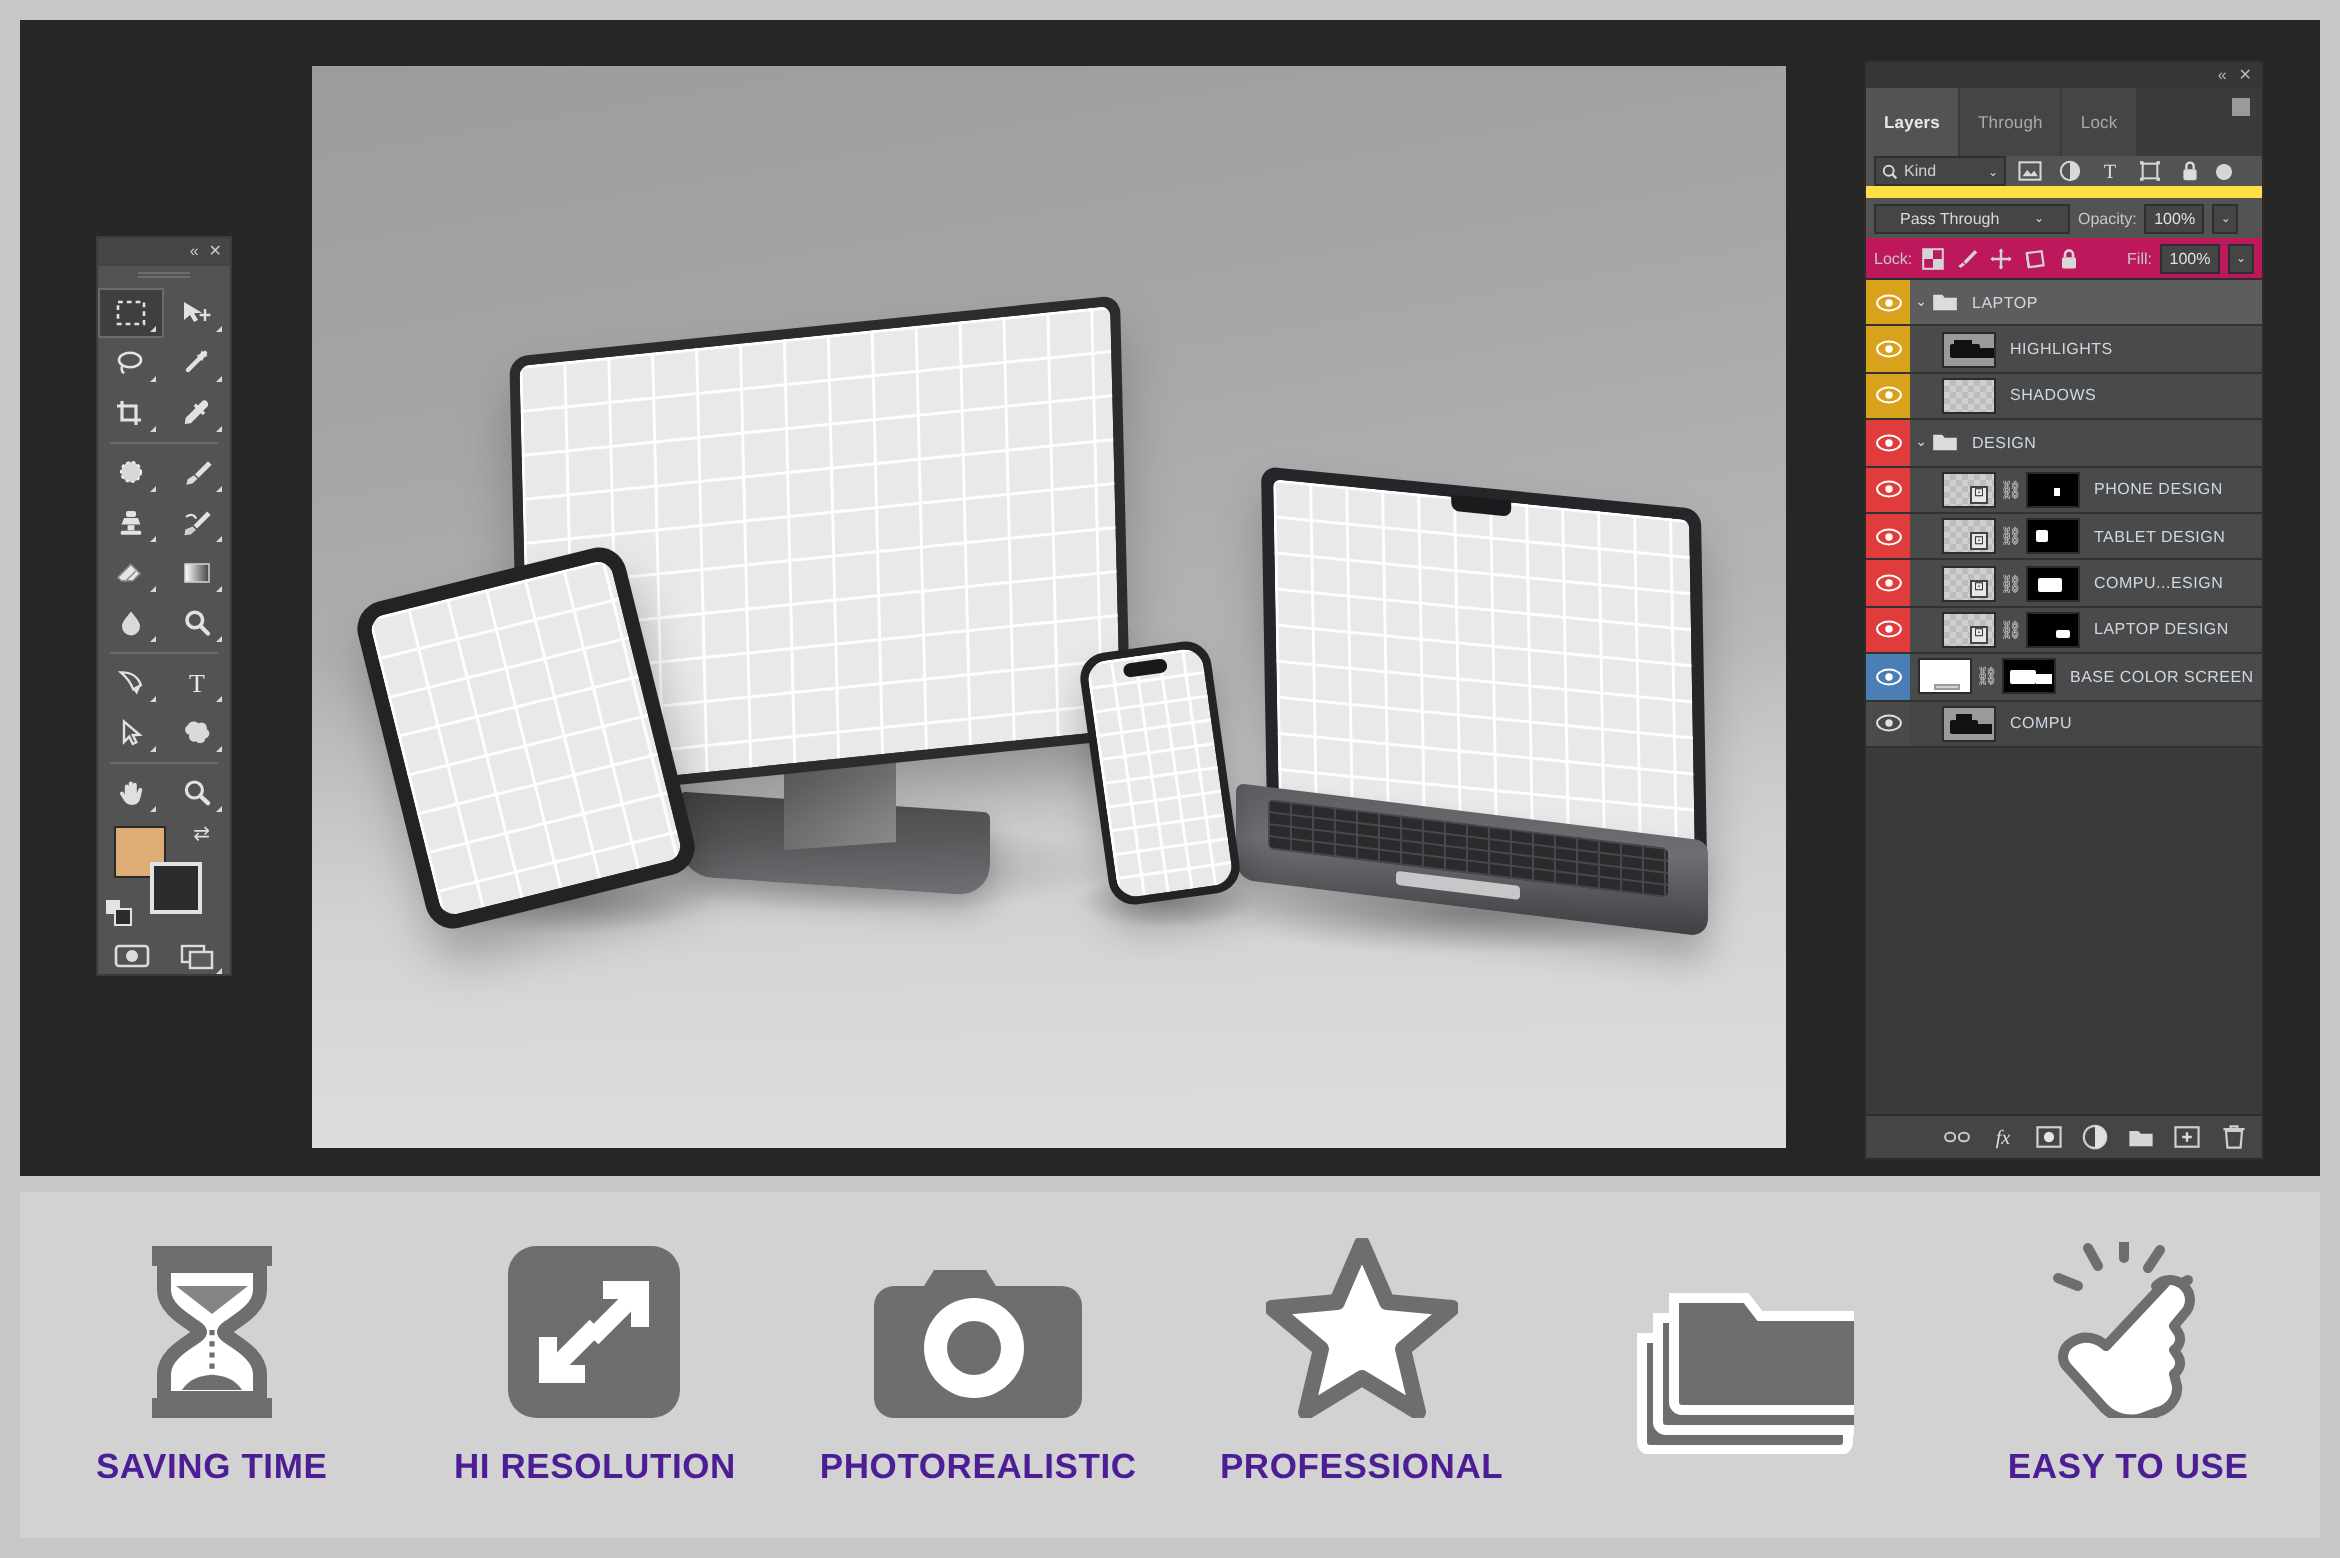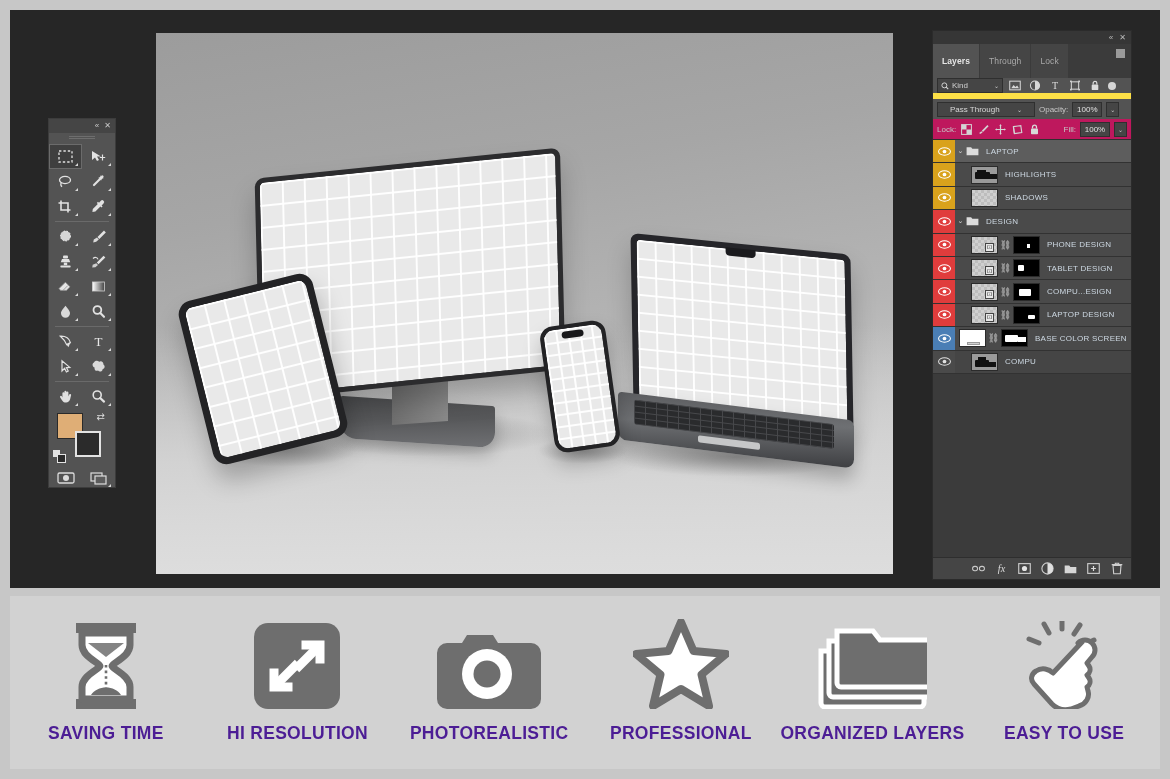--- a/index.html
+++ b/index.html
@@ -917,21 +917,20 @@
     </div>
 
     <div class="feature">
       <div class="ic">
         <svg width="110" height="86" viewBox="0 0 110 86">
           <path d="M4 28 h36 l7 9 h54 a6 6 0 0 1 6 6 v37 a4 4 0 0 1 -4 4 h-95 a4 4 0 0 1 -4 -4z" fill="#6e6e6e" stroke="#fff" stroke-width="5"></path>
           <path d="M12 18 h36 l7 9 h54 a6 6 0 0 1 6 6 v37 a4 4 0 0 1 -4 4 h-95 a4 4 0 0 1 -4 -4z" fill="#6e6e6e" stroke="#fff" stroke-width="5"></path>
           <path d="M20 8 h36 l7 9 h54 a6 6 0 0 1 6 6 v37 a4 4 0 0 1 -4 4 h-95 a4 4 0 0 1 -4 -4z" fill="#6e6e6e" stroke="#fff" stroke-width="5"></path>
         </svg>
       </div>
-      <div class="cap">ORGANIZED LAYERS</div>
     </div>
 
     <div class="feature">
       <div class="ic">
         <svg width="90" height="88" viewBox="0 0 90 88">
           <path d="M30 12 L25 3" stroke="#6e6e6e" stroke-width="5" stroke-linecap="round"></path>
           <path d="M43 8 L43 0" stroke="#6e6e6e" stroke-width="5" stroke-linecap="round"></path>
           <path d="M55 13 L61 4" stroke="#6e6e6e" stroke-width="5" stroke-linecap="round"></path>
           <path d="M20 22 L10 18" stroke="#6e6e6e" stroke-width="5" stroke-linecap="round"></path>
           <path d="M65 24 L75 19" stroke="#6e6e6e" stroke-width="5" stroke-linecap="round"></path>

